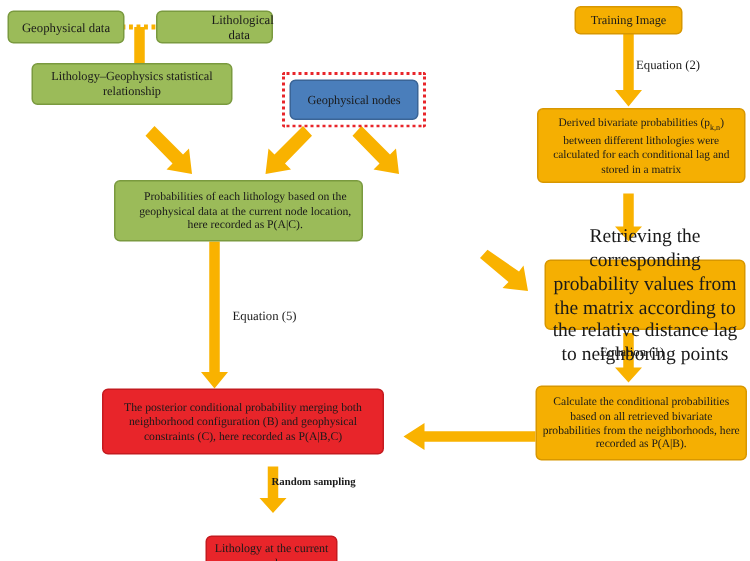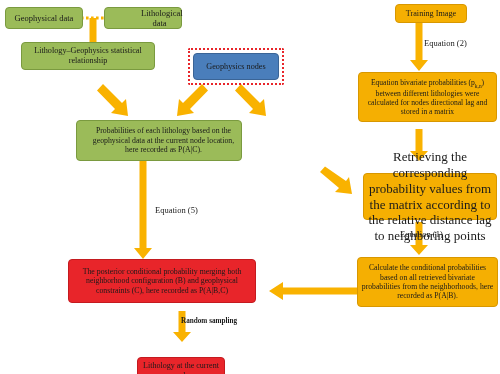--- a/index.html
+++ b/index.html
@@ -159,29 +159,29 @@
 
   <div class="node green" style="left:104px; top:7px; width:78px; height:22px; font-size:8.5px;padding-left:36px;">
     <span class="txt">Lithological data</span>
   </div>
 
   <div class="node green" style="left:21px; top:42px; width:134px; height:28px; font-size:8.2px;">
     <span class="txt">Lithology–Geophysics statistical relationship</span>
   </div>
 
   <div class="node blue" style="left:193px; top:53px; width:86px; height:27px; font-size:8.2px;">
-    <span class="txt">Geophysics nodes</span>
-  </div>
-
-  <div class="node orange" style="left:383px; top:4px; width:72px; height:19px; font-size:8.2px;margin-left:12px;">
+    <span class="txt">Geophysical nodes</span>
+  </div>
+
+  <div class="node orange" style="left:383px; top:4px; width:72px; height:19px; font-size:8.2px;">
     <span class="txt">Training Image</span>
   </div>
 
   <div class="node orange" style="left:358px; top:72px; width:139px; height:50px; font-size:7.6px;">
-    <span class="txt"><span>Equation bivariate probabilities (p</span><sub style="font-size:5.4px;">k,n</sub><span>) between different lithologies were calculated for nodes directional lag and stored in a matrix</span></span>
+    <span class="txt"><span>Derived bivariate probabilities (p</span><sub style="font-size:5.4px;">k,n</sub><span>) between different lithologies were calculated for each conditional lag and stored in a matrix</span></span>
   </div>
 
   <div class="node green" style="left:76px; top:120px; width:166px; height:41px; font-size:7.8px;padding-left:12px;">
     <span class="txt">Probabilities of each lithology based on the geophysical data at the current node location, here recorded as P(A|C).</span>
   </div>
 
 
   <div class="node orange" style="left:363px; top:173px; width:134px; height:47px; font-size:13px;">
     <span class="txt">Retrieving the corresponding probability values from the matrix according to the relative distance lag to neighboring points</span>
   </div>

